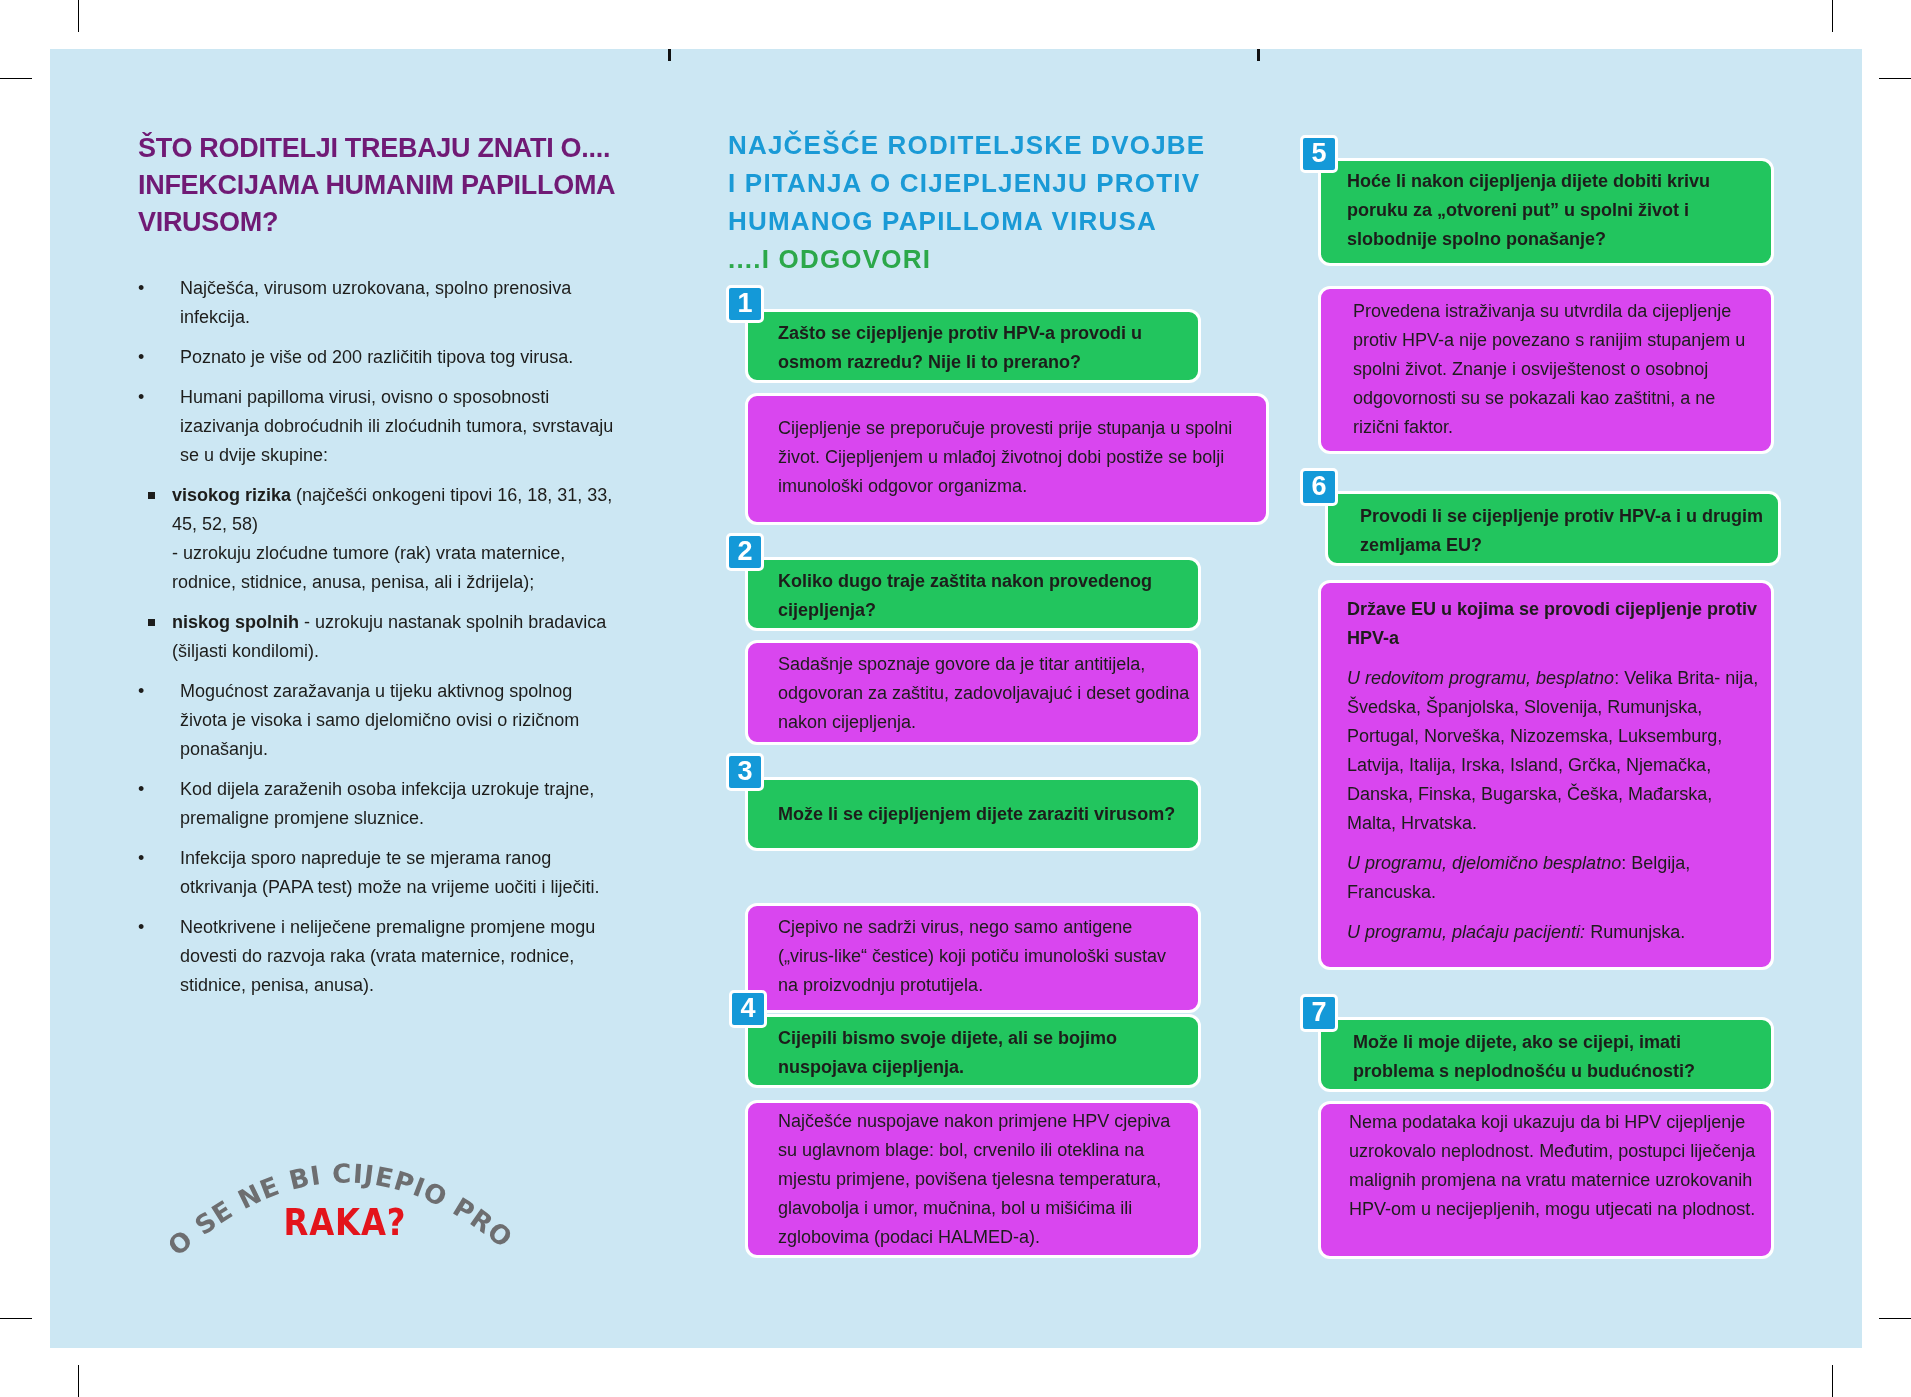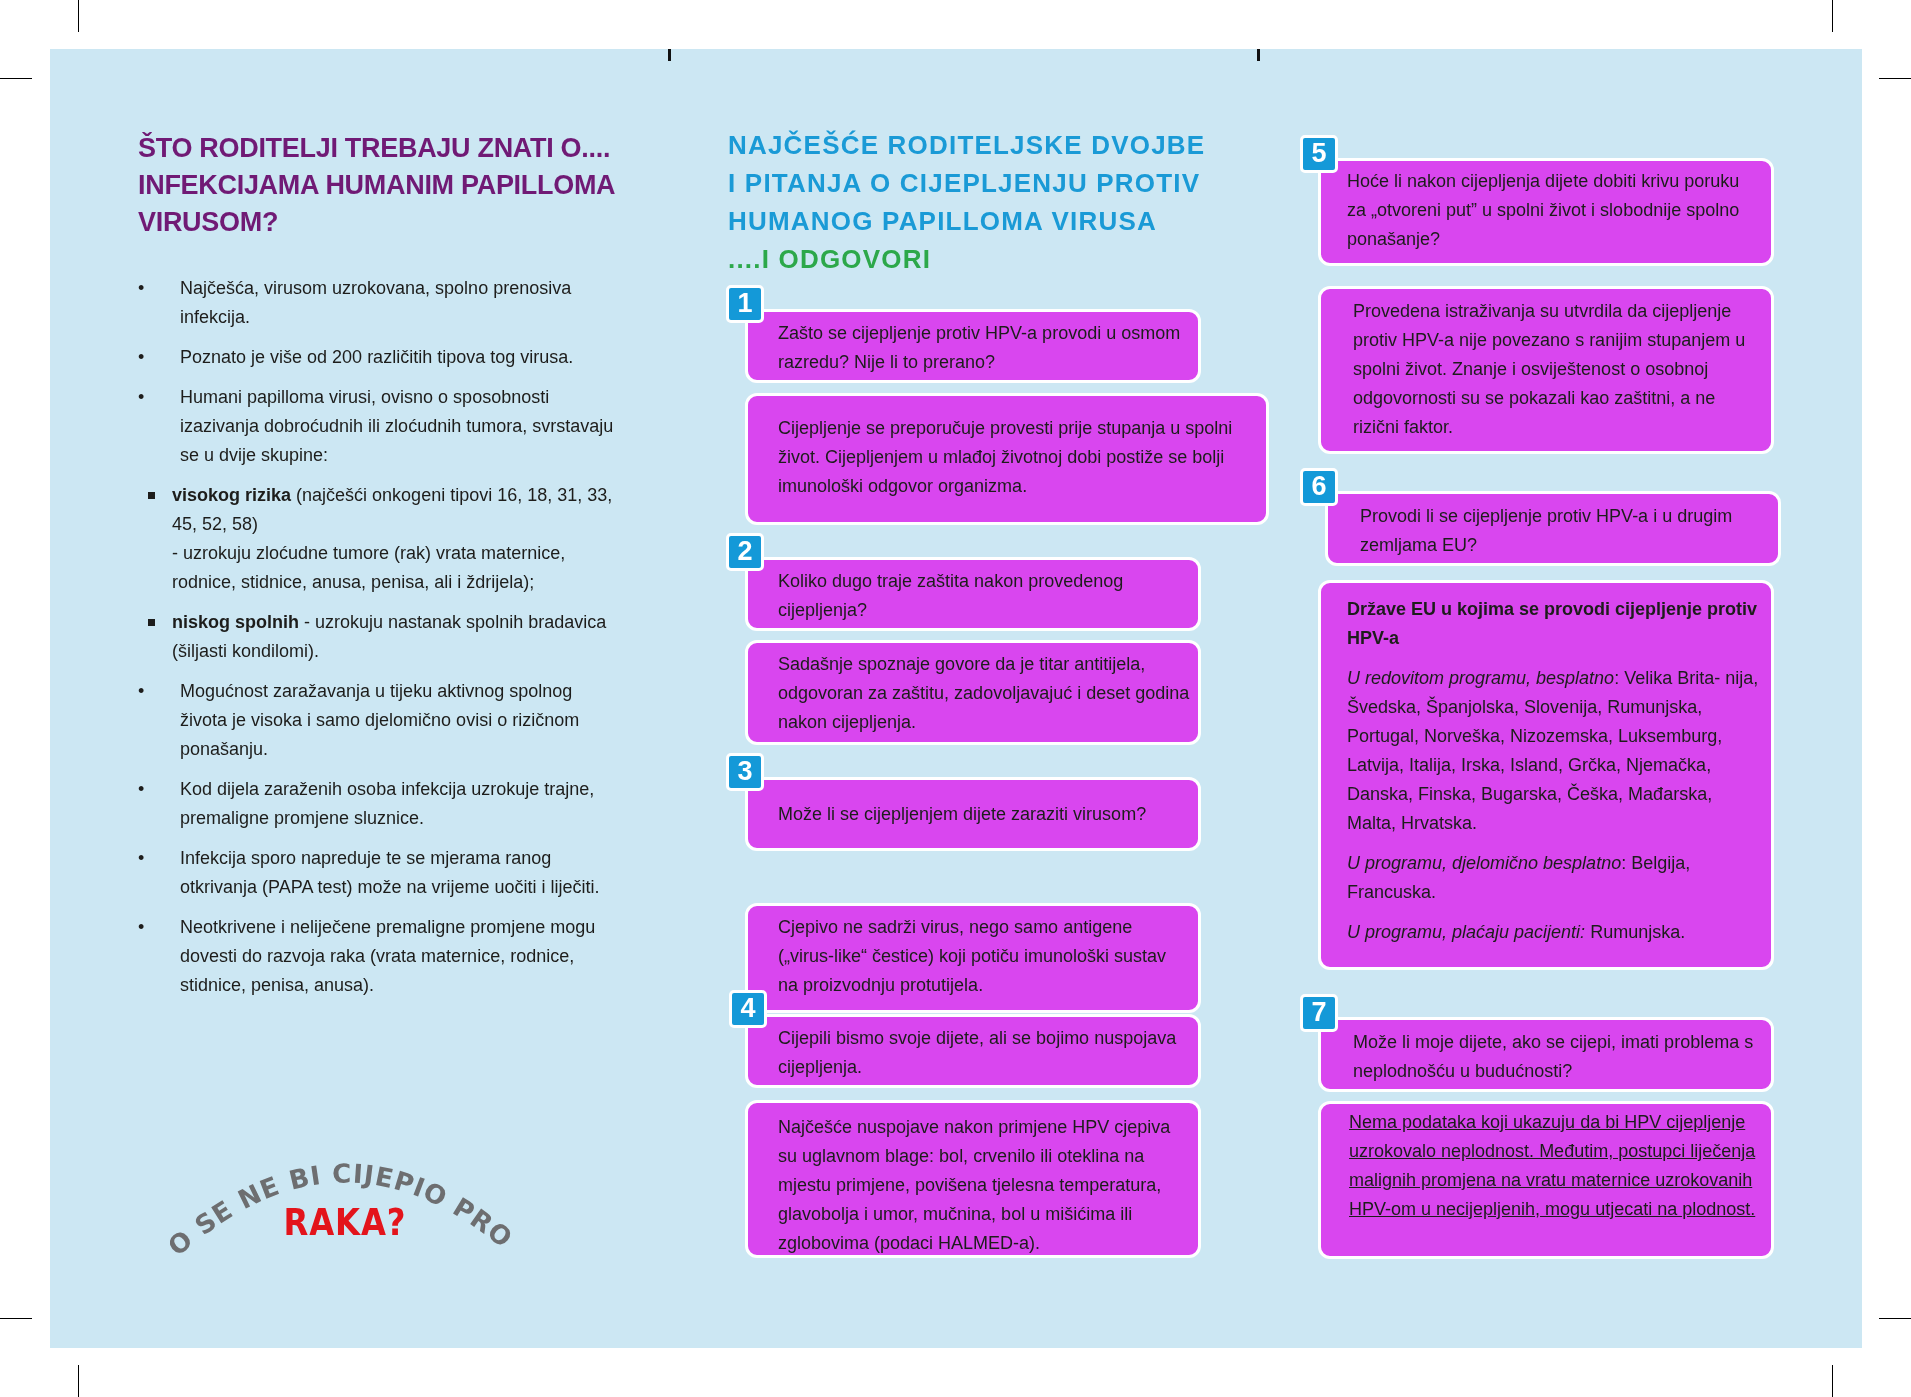--- a/index.html
+++ b/index.html
@@ -40,21 +40,21 @@
   .mid-title {
     position:absolute; left:728px; top:126px; width:480px;
     color:#1a9ad6; font-weight:bold; font-size:26px; line-height:38px; letter-spacing:1.2px;
   }
   .mid-title .green { color:#2ca84a; }
 
   .q, .a {
     position:absolute; border:3px solid #ffffff; border-radius:12px;
     box-sizing:border-box; font-size:18px; line-height:29px; padding:0 8px 0 30px;
   }
-  .q { background:#d946ef; }
+  .q { background:#22c55e;font-weight:bold; }
   .a { background:#d946ef; }
   .num {
     position:absolute; width:38px; height:38px; box-sizing:border-box;
     background:#1499d8; border:3px solid #ffffff; border-radius:5px;
     color:#fff; font-weight:bold; font-size:27px; line-height:31px; text-align:center;
   }
   .a i { font-style:italic; }
   .a b { font-weight:bold; }
   .a p { margin:0 0 11px 0; }
 </style>
@@ -117,30 +117,30 @@
 <div class="q" style="left:745px;top:557px;width:456px;height:74px;padding-top:7px;"><span>Koliko dugo traje zaštita nakon provedenog cijepljenja?</span></div>
 <div class="num" style="left:726px;top:533px;">2</div>
 <div class="a" style="left:745px;top:640px;width:456px;height:105px;padding-top:7px;"><span>Sadašnje spoznaje govore da je titar antitijela, odgovoran za zaštitu, zadovoljavajuć i deset godina nakon cijepljenja.</span></div>
 
 <div class="q" style="left:745px;top:777px;width:456px;height:74px;padding-top:20px;"><span>Može li se cijepljenjem dijete zaraziti virusom?</span></div>
 <div class="num" style="left:726px;top:753px;">3</div>
 <div class="a" style="left:745px;top:867px;width:456px;height:110px;padding-top:7px;margin-top:36px;"><span>Cjepivo ne sadrži virus, nego samo antigene („virus-like“ čestice) koji potiču imunološki sustav na proizvodnju protutijela.</span></div>
 
 <div class="q" style="left:745px;top:1014px;width:456px;height:74px;padding-top:7px;"><span>Cijepili bismo svoje dijete, ali se bojimo nuspojava cijepljenja.</span></div>
 <div class="num" style="left:729px;top:990px;">4</div>
-<div class="a" style="left:745px;top:1100px;width:456px;height:158px;padding-top:10px;"><span>Najčešće nuspojave nakon primjene HPV cjepiva su uglavnom blage: bol, crvenilo ili oteklina na mjestu primjene, povišena tjelesna temperatura, glavobolja i umor, mučnina, bol u mišićima ili zglobovima (podaci HALMED-a).</span></div>
+<div class="a" style="left:745px;top:1100px;width:456px;height:158px;padding-top:4px;"><span>Najčešće nuspojave nakon primjene HPV cjepiva su uglavnom blage: bol, crvenilo ili oteklina na mjestu primjene, povišena tjelesna temperatura, glavobolja i umor, mučnina, bol u mišićima ili zglobovima (podaci HALMED-a).</span></div>
 
 <div class="q" style="left:1318px;top:158px;width:456px;height:108px;padding-top:6px;padding-left:26px;"><span>Hoće li nakon cijepljenja dijete dobiti krivu poruku za „otvoreni put” u spolni život i slobodnije spolno ponašanje?</span></div>
 <div class="num" style="left:1300px;top:135px;">5</div>
 <div class="a" style="left:1318px;top:286px;width:456px;height:168px;padding-top:8px;padding-left:32px;"><span>Provedena istraživanja su utvrdila da cijepljenje protiv HPV-a nije povezano s ranijim stupanjem u spolni život. Znanje i osviještenost o osobnoj odgovornosti su se pokazali kao zaštitni, a ne rizični faktor.</span></div>
 
 <div class="q" style="left:1318px;top:491px;width:456px;height:75px;padding-top:8px;padding-left:32px;margin-left:7px;"><span>Provodi li se cijepljenje protiv HPV-a i u drugim zemljama EU?</span></div>
 <div class="num" style="left:1300px;top:468px;">6</div>
 <div class="a" style="left:1318px;top:580px;width:456px;height:390px;padding-top:12px;padding-left:26px;">
   <p><b>Države EU u kojima se provodi cijepljenje protiv HPV-a</b></p>
   <p><i>U redovitom programu, besplatno</i><span>: Velika Brita- nija, Švedska, Španjolska, Slovenija, Rumunjska, Portugal, Norveška, Nizozemska, Luksemburg, Latvija, Italija, Irska, Island, Grčka, Njemačka, Danska, Finska, Bugarska, Češka, Mađarska, Malta, Hrvatska.</span></p>
   <p><i>U programu, djelomično besplatno</i><span>: Belgija, Francuska.</span></p>
   <p><i>U programu, plaćaju pacijenti:</i><span> Rumunjska.</span></p>
 </div>
 
 <div class="q" style="left:1318px;top:1017px;width:456px;height:75px;padding-top:8px;padding-left:32px;"><span>Može li moje dijete, ako se cijepi, imati problema s neplodnošću u budućnosti?</span></div>
 <div class="num" style="left:1300px;top:994px;">7</div>
-<div class="a" style="left:1318px;top:1101px;width:456px;height:158px;padding-top:4px;padding-left:28px;text-decoration:underline;"><span>Nema podataka koji ukazuju da bi HPV cijepljenje uzrokovalo neplodnost. Međutim, postupci liječenja malignih promjena na vratu maternice uzrokovanih HPV-om u necijepljenih, mogu utjecati na plodnost.</span></div>
+<div class="a" style="left:1318px;top:1101px;width:456px;height:158px;padding-top:4px;padding-left:28px;"><span>Nema podataka koji ukazuju da bi HPV cijepljenje uzrokovalo neplodnost. Međutim, postupci liječenja malignih promjena na vratu maternice uzrokovanih HPV-om u necijepljenih, mogu utjecati na plodnost.</span></div>
 
 </body></html>

